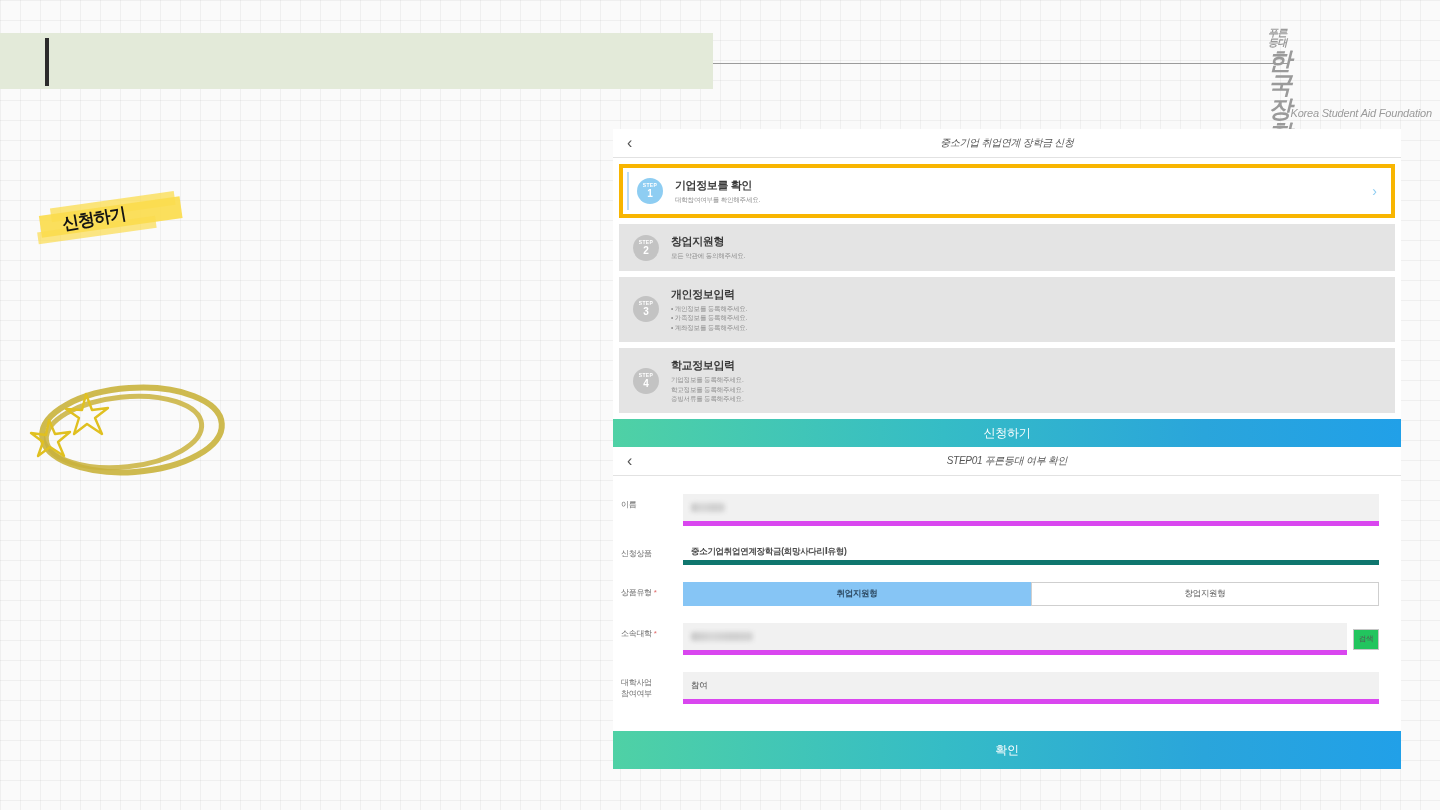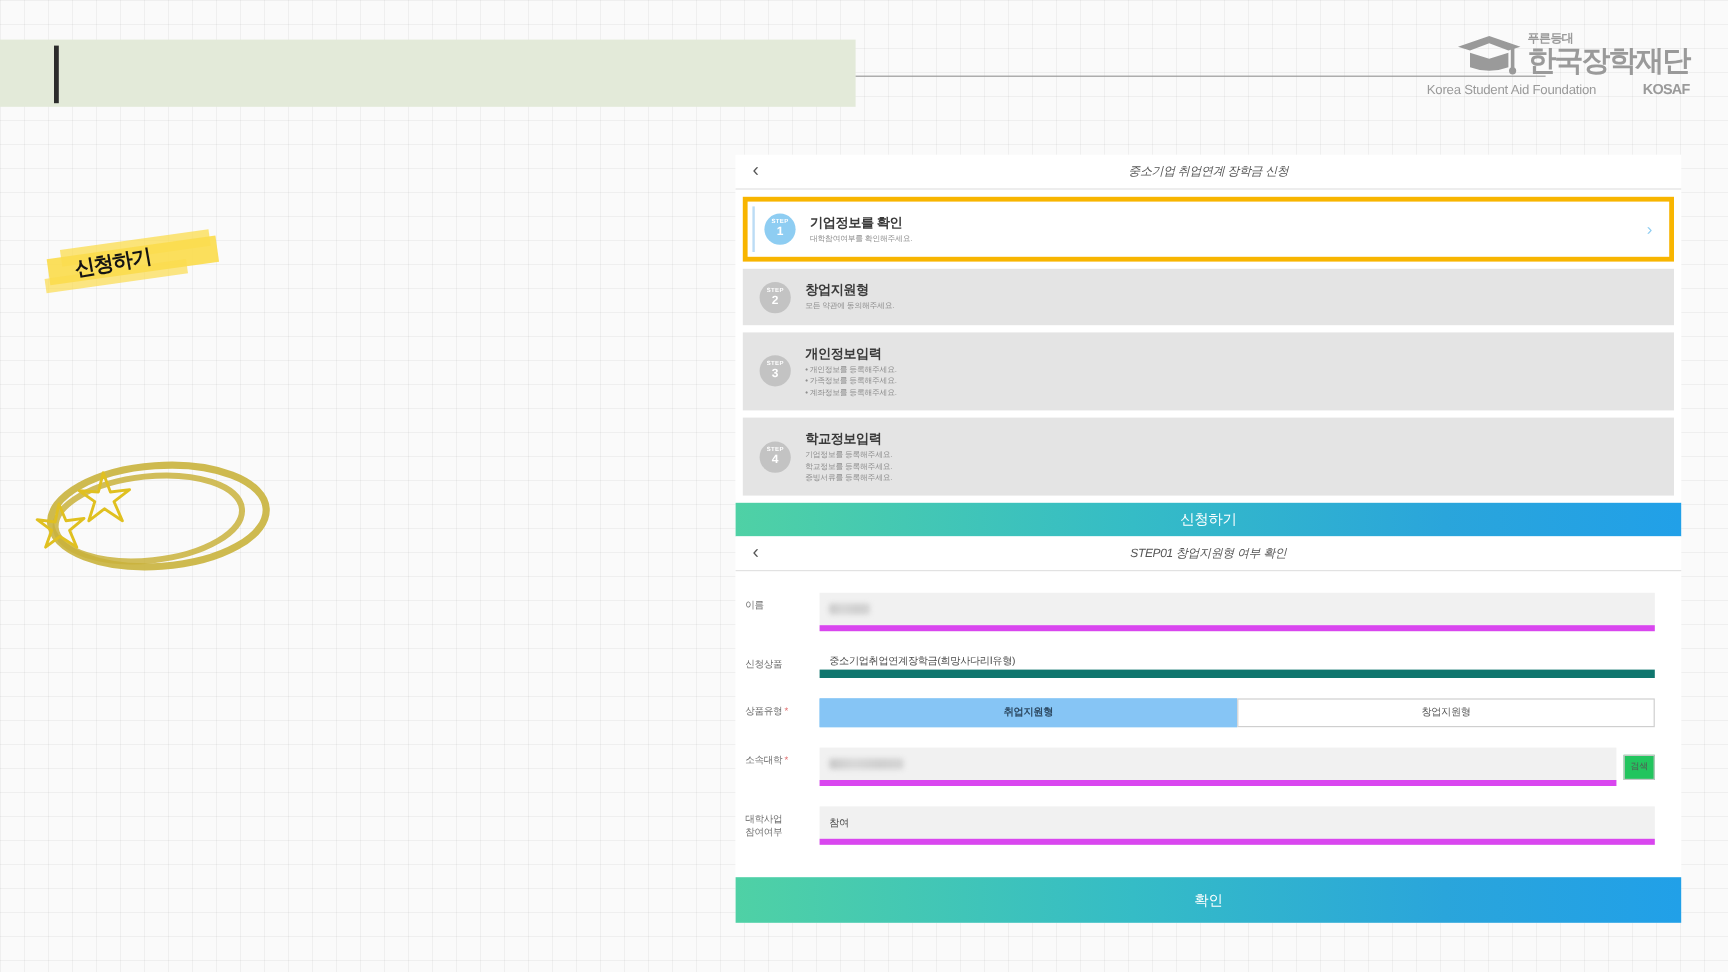--- a/index.html
+++ b/index.html
@@ -47,22 +47,23 @@
     background: #9b9b9b;
   }
 
   
   #logo {
     position: absolute;
     right: 32px;
     top: 28px;
     width: 200px;
     display: flex;
-    flex-direction: column;
-    align-items: flex-end;
+    flex-direction: row;
+    align-items: center;
+    font-style: italic;
   }
   .logo-row {
     display: flex;
     align-items: flex-end;
     gap: 4px;
   }
   .cap-icon { width: 56px; height: 34px; display: block; }
   .logo-ko-wrap { display: flex; flex-direction: column; align-items: flex-start; }
   .logo-small {
     font-size: 10px;
@@ -233,27 +234,28 @@
     align-items: center;
     padding: 0 8px;
     font-size: 8.5px;
     color: #4a4a4a;
     letter-spacing: -0.3px;
   }
   .field-plain {
     flex: 1;
     height: 22px;
     background: #ffffff;
-    border-bottom: 7px solid #0f766e;
+    border-bottom: 5px solid #0f766e;
     display: flex;
     align-items: center;
     padding: 0 8px;
     font-size: 8.5px;
     color: #4a4a4a;
     letter-spacing: -0.3px;
+    font-weight: bold;
   }
   .masked {
     display: inline-block;
     height: 9px;
     border-radius: 2px;
     background: linear-gradient(to right, #c9c9c9, #d8d8d8, #cfcfcf, #d4d4d4);
     filter: blur(2.2px);
   }
   .masked.w-name { width: 34px; }
   .masked.w-univ { width: 62px; }
@@ -414,21 +416,21 @@
           <li>증빙서류를 등록해주세요.</li>
         </ul>
       </div>
     </div>
   </div>
 
   <button id="apply-button" class="primary-button">신청하기</button>
 
   <div class="nav-bar">
     <span class="nav-back">‹</span>
-    <span class="nav-title">STEP01 창업지원형 여부 확인</span>
+    <span class="nav-title">STEP01 푸른등대 여부 확인</span>
   </div>
 
   <div class="form-area">
 
     <div class="form-row">
       <div class="form-label">이름</div>
       <div class="form-control">
         <div class="field-readonly">
           <span class="masked w-name"></span>
         </div>

